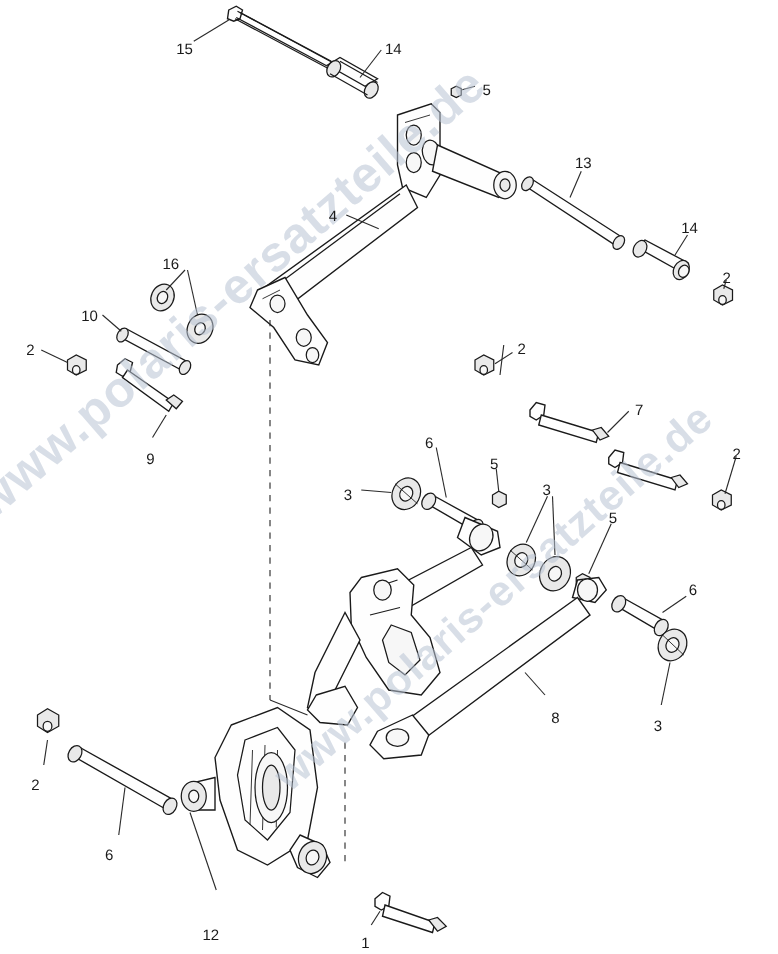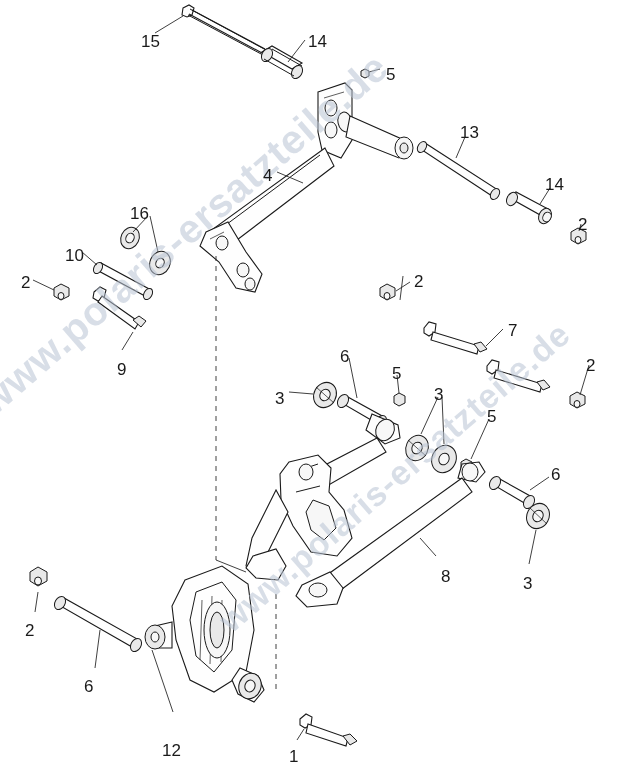--- a/index.html
+++ b/index.html
@@ -8,21 +8,21 @@
     background:#ffffff;
     font-family:"Liberation Sans", sans-serif;
     overflow:hidden;
     position:relative;
   }
   #stage{position:absolute;left:0;top:0;width:622px;height:763px;overflow:hidden;}
   svg.diagram{position:absolute;left:0;top:0;width:622px;height:763px;}
 
   .callout{
     position:absolute;
-    font-size:17px;
+    font-size:12px;
     color:#1a1a1a;
     font-family:"Liberation Sans", sans-serif;
     line-height:1;
     white-space:nowrap;
     user-select:none;
   }
   .copyright{
     position:absolute;
     left:8px; top:454px;
     font-size:12.5px;

